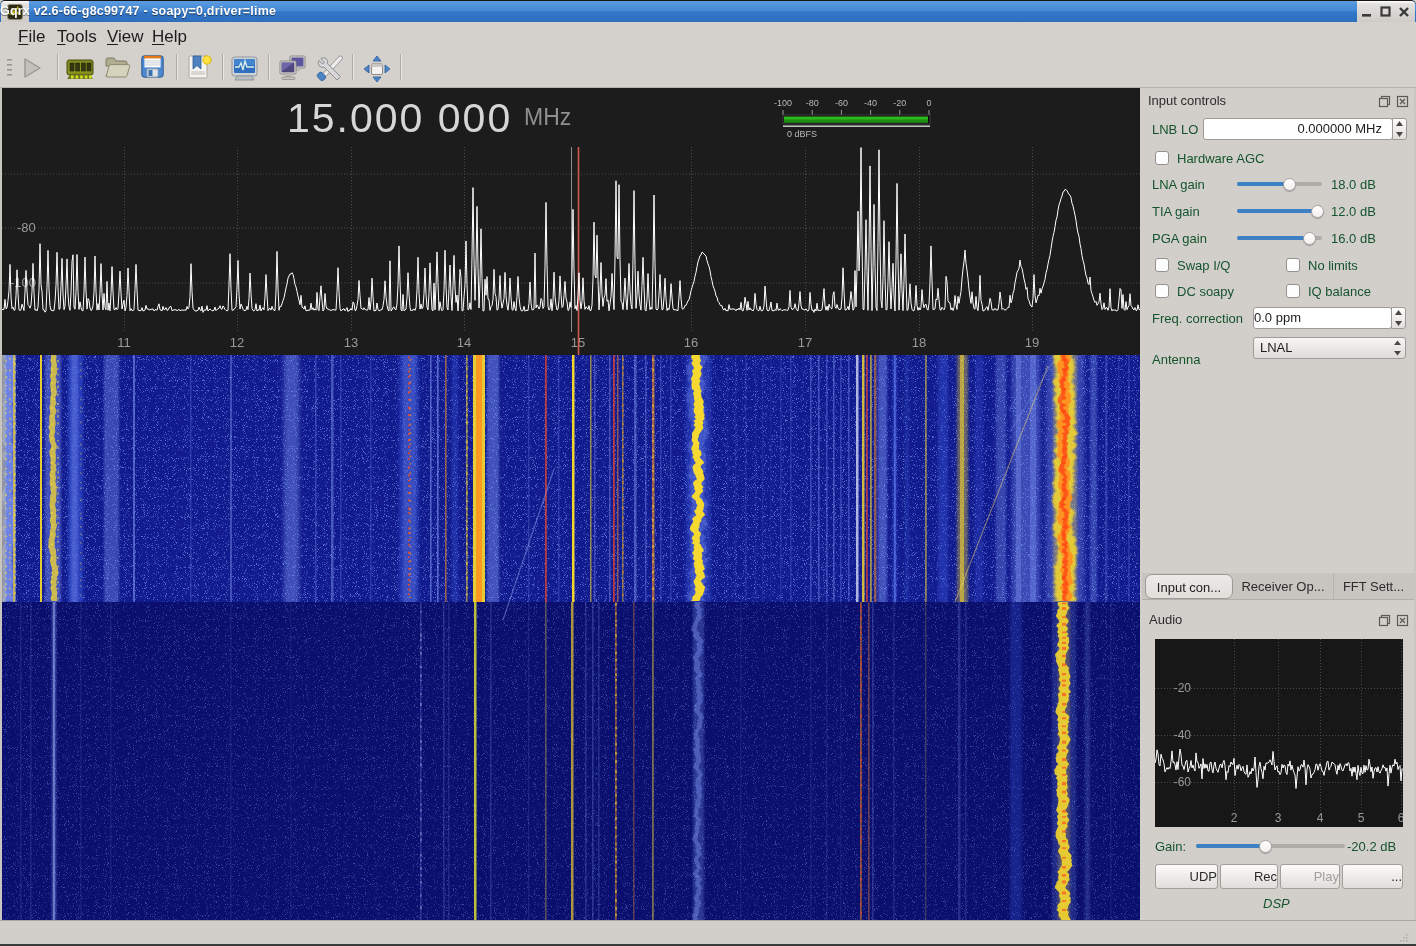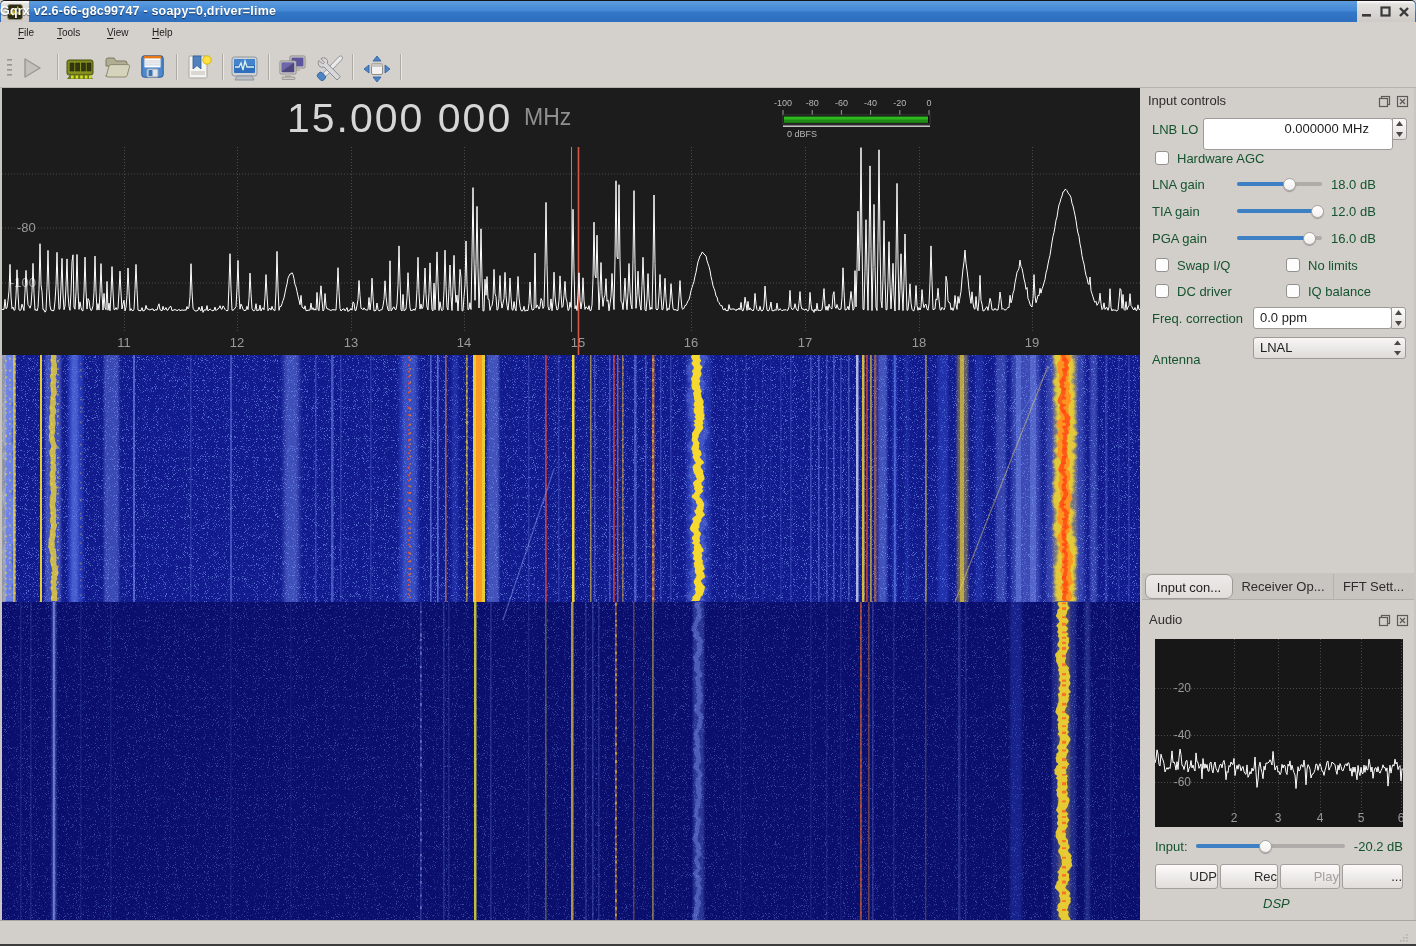--- a/index.html
+++ b/index.html
@@ -5,21 +5,21 @@
  font-family:"Liberation Sans",sans-serif;background:#d4d1cd}
 .abs{position:absolute}
 #titlebar{left:0;top:0;width:1416px;height:22px;
  background:linear-gradient(#5d9ce0 0%,#4389d6 45%,#3276c7 55%,#2e6fbd 100%);
  border-top:1px solid #161616;box-sizing:border-box;border-radius:5px 5px 0 0}
 .plate{position:absolute;top:1px;height:21px;background:linear-gradient(#ffffff 0,#e3e1de 3px,#cecbc7 100%);}
 #title-text{position:absolute;top:4px;left:0;width:1382px;text-align:left;
  color:#fff;font-size:12.5px;font-weight:bold;text-shadow:0 1px 1px rgba(0,0,0,.55);
  letter-spacing:0.2px}
 #menubar{left:0;top:22px;width:1416px;height:26px;background:#d4d1cd}
-.menuitem{position:absolute;top:27px;font-size:10px;color:#1c1c1c}
+.menuitem{position:absolute;top:27px;font-size:17px;color:#1c1c1c}
 .menuitem u{text-decoration-thickness:1px;text-underline-offset:2px}
 #toolbar{left:0;top:48px;width:1416px;height:40px;background:#d4d1cd;
  border-bottom:1px solid #b6b3af;box-sizing:border-box}
 .tsep{position:absolute;top:6px;height:26px;width:1px;background:#aeaba7;border-right:1px solid #e8e6e3}
 #statusbar{left:0;top:920px;width:1416px;height:24px;background:#d2cfcb;border-top:1px solid #a9a6a2;box-sizing:border-box}
 #winbottom{left:0;top:944px;width:1416px;height:2px;background:#3c3c3c}
 .sideL{left:0;top:88px;width:2px;height:832px;background:#c9c6c2}
 .sideR{left:1414px;top:88px;width:2px;height:832px;background:#c9c6c2}
 #panel{left:1140px;top:88px;width:274px;height:832px;background:#d2cfcb}
 .dtitle{position:absolute;font-size:13px;color:#2c2c2c}
@@ -910,21 +910,21 @@
 <div class="dtitle" style="left:1148px;top:93px">Input controls</div>
 <svg class="abs" style="left:1378px;top:95px" width="13" height="13" viewBox="0 0 13 13">
 <rect x="3.5" y="1.5" width="8" height="8" fill="none" stroke="#5c5a57" stroke-width="1.2"></rect>
 <rect x="1.5" y="3.5" width="8" height="8" fill="#d2cfcb" stroke="#5c5a57" stroke-width="1.2"></rect>
 </svg>
 <svg class="abs" style="left:1396px;top:95px" width="13" height="13" viewBox="0 0 13 13">
 <rect x="1.5" y="1.5" width="10" height="10" fill="none" stroke="#5c5a57" stroke-width="1.2"></rect>
 <path d="M4 4 L9 9 M9 4 L4 9" stroke="#5c5a57" stroke-width="1.3"></path>
 </svg>
 <div class="lbl" style="left:1152px;top:122px">LNB LO</div>
-<div class="field" style="left:1203px;top:118px;width:190px;height:32px;text-align:right;line-height:20px;padding-right:23px">0.000000 MHz</div>
+<div class="field" style="left:1203px;top:118px;width:190px;height:22px;text-align:right;line-height:20px;padding-right:10px">0.000000 MHz</div>
 <div class="spinbtns" style="left:1392px;top:118px;height:22px"></div>
 <svg class="abs" style="left:1394px;top:120px" width="11" height="18" viewBox="0 0 11 18">
 <path d="M5.5 1 L9 6 L2 6 Z" fill="#4a4845"></path>
     <path d="M5.5 17 L9 12 L2 12 Z" fill="#4a4845"></path>
   </svg>
 <div class="cb" style="left:1155px;top:151px"></div>
 <div class="lbl" style="left:1177px;top:151px">Hardware AGC</div>
 <div class="lbl" style="left:1152px;top:177px">LNA gain</div>
 <div class="groove" style="left:1237px;top:182px;width:85px"></div>
 <div class="gfill" style="left:1237px;top:182px;width:52px"></div>
@@ -938,25 +938,25 @@
 <div class="lbl" style="left:1152px;top:231px">PGA gain</div>
 <div class="groove" style="left:1237px;top:236px;width:85px"></div>
 <div class="gfill" style="left:1237px;top:236px;width:72px"></div>
 <div class="handle" style="left:1303px;top:232px"></div>
 <div class="lbl" style="left:1331px;top:231px">16.0 dB</div>
 <div class="cb" style="left:1155px;top:258px"></div>
 <div class="lbl" style="left:1177px;top:258px">Swap I/Q</div>
 <div class="cb" style="left:1286px;top:258px"></div>
 <div class="lbl" style="left:1308px;top:258px">No limits</div>
 <div class="cb" style="left:1155px;top:284px"></div>
-<div class="lbl" style="left:1177px;top:284px">DC driver</div>
+<div class="lbl" style="left:1177px;top:284px">DC soapy</div>
 <div class="cb" style="left:1286px;top:284px"></div>
 <div class="lbl" style="left:1308px;top:284px">IQ balance</div>
 <div class="lbl" style="left:1152px;top:311px">Freq. correction</div>
-<div class="field" style="left:1253px;top:307px;width:139px;height:22px;line-height:20px;padding-left:6px">0.0 ppm</div>
+<div class="field" style="left:1253px;top:307px;width:139px;height:22px;line-height:20px;">0.0 ppm</div>
 <div class="spinbtns" style="left:1391px;top:307px;height:22px"></div>
 <svg class="abs" style="left:1393px;top:309px" width="11" height="18" viewBox="0 0 11 18">
 <path d="M5.5 1 L9 6 L2 6 Z" fill="#4a4845"></path>
     <path d="M5.5 17 L9 12 L2 12 Z" fill="#4a4845"></path>
   </svg>
 <div class="lbl" style="left:1152px;top:352px">Antenna</div>
 <div class="field" style="left:1253px;top:337px;width:153px;height:22px;line-height:20px;padding-left:6px;background:linear-gradient(#f7f6f5,#dedbd8)">LNAL</div>
 <svg class="abs" style="left:1392px;top:340px" width="11" height="16" viewBox="0 0 11 16">
 <path d="M5.5 0.5 L9 5 L2 5 Z" fill="#4a4845"></path>
     <path d="M5.5 15.5 L9 11 L2 11 Z" fill="#4a4845"></path>
@@ -988,23 +988,23 @@
     <text x="36" y="53" class="ax2" text-anchor="end">-20</text>
     <text x="36" y="100" class="ax2" text-anchor="end">-40</text>
     <text x="36" y="147" class="ax2" text-anchor="end">-60</text>
     <text x="79" y="183" class="ax2" text-anchor="middle">2</text>
     <text x="123" y="183" class="ax2" text-anchor="middle">3</text>
     <text x="165" y="183" class="ax2" text-anchor="middle">4</text>
     <text x="206" y="183" class="ax2" text-anchor="middle">5</text>
     <text x="246" y="183" class="ax2" text-anchor="middle">6</text>
 <polyline points="0,124.0 1,119.9 2,110.8 3,114.9 4,125.4 5,127.0 6,115.2 7,119.2 8,120.9 9,124.8 10,132.9 11,130.6 12,128.6 13,130.3 14,128.4 15,129.5 16,122.7 17,111.9 18,123.7 19,122.8 20,125.7 21,131.1 22,122.7 23,130.5 24,118.8 25,110.1 26,115.6 27,126.5 28,126.8 29,130.6 30,126.2 31,122.0 32,121.4 33,133.0 34,129.5 35,127.7 36,121.5 37,128.9 38,126.1 39,129.8 40,132.0 41,113.9 42,123.0 43,123.3 44,129.3 45,127.3 46,124.9 47,139.9 48,119.5 49,129.5 50,124.8 51,129.1 52,125.5 53,131.9 54,132.3 55,123.9 56,123.0 57,130.6 58,133.9 59,126.1 60,123.0 61,129.3 62,131.3 63,133.3 64,129.0 65,125.7 66,125.2 67,128.9 68,123.5 69,121.4 70,126.7 71,140.7 72,132.5 73,133.5 74,126.5 75,127.8 76,123.0 77,125.0 78,125.4 79,119.4 80,136.6 81,130.4 82,126.3 83,130.2 84,125.4 85,126.6 86,131.9 87,129.1 88,127.4 89,132.5 90,134.5 91,135.3 92,125.9 93,138.3 94,136.2 95,132.6 96,134.9 97,129.1 98,132.0 99,129.4 100,118.0 101,133.5 102,148.4 103,141.0 104,127.3 105,123.1 106,129.7 107,133.4 108,139.7 109,127.2 110,131.1 111,123.9 112,124.4 113,123.8 114,123.2 115,120.8 116,122.9 117,126.0 118,112.4 119,122.6 120,131.0 121,128.3 122,126.8 123,133.2 124,132.4 125,135.7 126,133.8 127,125.3 128,129.0 129,126.0 130,126.7 131,133.2 132,135.5 133,125.1 134,127.1 135,121.9 136,131.1 137,126.2 138,130.4 139,133.6 140,136.0 141,149.5 142,137.9 143,127.7 144,132.1 145,130.8 146,125.9 147,125.9 148,128.2 149,121.1 150,128.6 151,145.8 152,130.1 153,125.7 154,127.4 155,130.3 156,139.0 157,135.5 158,135.0 159,133.4 160,130.7 161,125.0 162,125.4 163,131.3 164,127.0 165,124.7 166,127.6 167,132.1 168,132.5 169,136.4 170,131.2 171,128.0 172,122.7 173,122.1 174,131.1 175,128.6 176,127.2 177,123.0 178,124.3 179,124.5 180,125.9 181,131.6 182,135.3 183,126.2 184,131.0 185,124.6 186,127.2 187,131.3 188,131.9 189,129.0 190,125.8 191,124.7 192,127.0 193,123.7 194,124.2 195,132.0 196,129.4 197,137.2 198,128.0 199,133.2 200,128.0 201,134.3 202,140.7 203,126.4 204,133.4 205,136.6 206,128.2 207,134.3 208,134.6 209,126.1 210,133.3 211,126.7 212,131.0 213,130.5 214,120.2 215,125.7 216,132.8 217,128.0 218,139.3 219,132.5 220,129.1 221,128.7 222,133.0 223,127.7 224,132.9 225,134.2 226,131.6 227,129.7 228,125.8 229,128.8 230,128.4 231,132.2 232,128.9 233,147.1 234,135.1 235,126.2 236,134.1 237,128.3 238,125.7 239,127.1 240,120.2 241,125.0 242,123.2 243,130.6 244,127.8 245,126.6 246,141.9 247,130.1 248,130.1" fill="none" stroke="#ffffff" stroke-width="1"></polyline>
 </svg>
-<div class="lbl" style="left:1155px;top:839px">Input:</div>
+<div class="lbl" style="left:1155px;top:839px">Gain:</div>
 <div class="groove" style="left:1196px;top:844px;width:149px"></div>
 <div class="gfill" style="left:1196px;top:844px;width:69px"></div>
 <div class="handle" style="left:1259px;top:840px"></div>
-<div class="lbl" style="left:1347px;top:839px;width:56px;text-align:right">-20.2 dB</div>
+<div class="lbl" style="left:1347px;top:839px;width:56px;text-align:left">-20.2 dB</div>
 <div class="btn" style="left:1155px;top:864px;width:63px;color:#2a2a2a">UDP</div>
 <div class="btn" style="left:1220px;top:864px;width:58px;color:#2a2a2a">Rec</div>
 <div class="btn" style="left:1280px;top:864px;width:60px;color:#a2a09d">Play</div>
 <div class="btn" style="left:1342px;top:864px;width:61px;color:#2a2a2a">...</div>
 <div class="lbl" style="left:1263px;top:896px;font-style:italic">DSP</div>
 <div class="abs sideL"></div>
 <div class="abs sideR"></div>
 </body></html>

